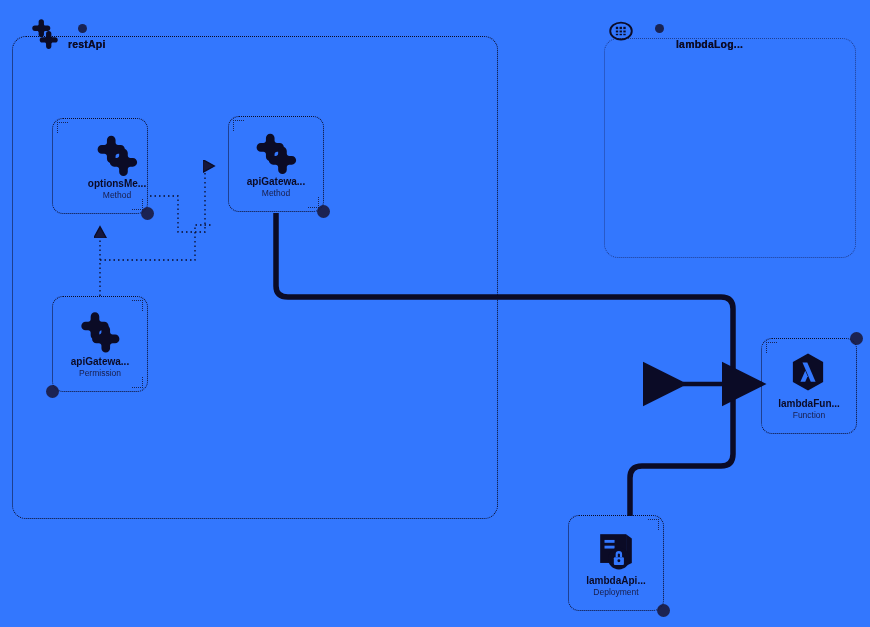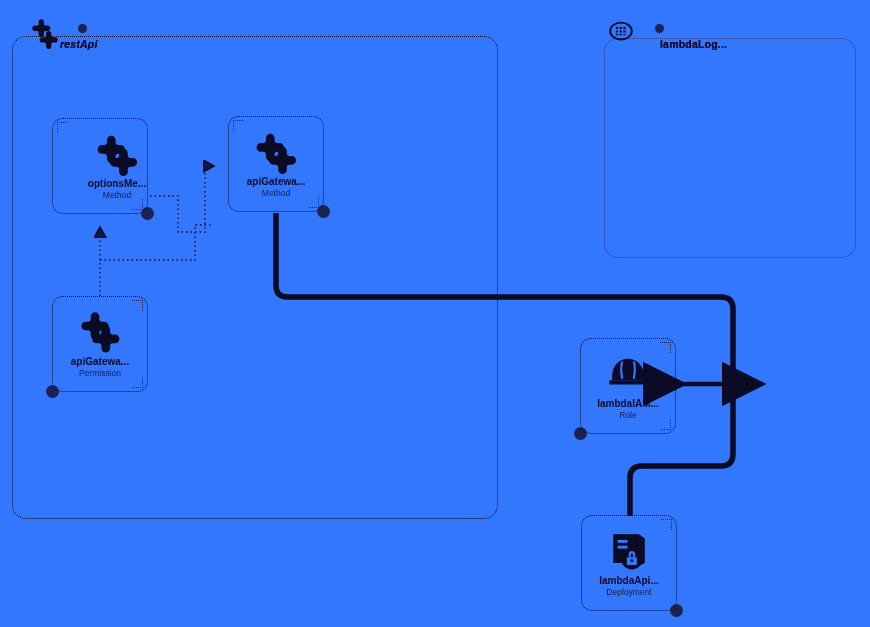--- a/index.html
+++ b/index.html
@@ -120,38 +120,38 @@
     <svg viewBox="0 0 64 64" width="34" height="34" aria-hidden="true">
       <g fill="#0b0b26">
         <path d="M25 6c3 0 5 2 5 5v4c0 2 1 3 3 3h4c3 0 5 2 5 5s-2 5-5 5h-4c-2 0-3 1-3 3v4c0 3-2 5-5 5s-5-2-5-5v-4c0-2-1-3-3-3h-4c-3 0-5-2-5-5s2-5 5-5h4c2 0 3-1 3-3v-4c0-3 2-5 5-5z"></path>
         <path d="M39 28c3 0 5 2 5 5v4c0 2 1 3 3 3h4c3 0 5 2 5 5s-2 5-5 5h-4c-2 0-3 1-3 3v4c0 3-2 5-5 5s-5-2-5-5v-4c0-2-1-3-3-3h-4c-3 0-5-2-5-5s2-5 5-5h4c2 0 3-1 3-3v-4c0-3 2-5 5-5z"></path>
       </g>
     </svg>
   </div>
   <div class="group-header" id="gh-rest" style="left: 78px; top: 24px;">
     <span class="group-badge"></span>
   </div>
-  <div class="group-title" id="gt-rest" style="position: absolute; left: 60px; top: 38px; font-style: italic;">restApi</div>
+  <div class="group-title" id="gt-rest" style="position: absolute; left: 68px; top: 38px;">restApi</div>
 
   <div class="group-icon" id="gi-log" style="left: 606px; top: 16px;">
     <svg viewBox="0 0 64 64" width="30" height="30" aria-hidden="true">
       <ellipse cx="32" cy="32" rx="23" ry="18" fill="none" stroke="#0b0b26" stroke-width="4"></ellipse>
       <g fill="#0b0b26">
         <rect x="21" y="23" width="5" height="18"></rect>
         <rect x="29" y="23" width="5" height="18"></rect>
         <rect x="37" y="23" width="5" height="18"></rect>
       </g>
       <rect x="18" y="28" width="28" height="3" fill="#3377fe"></rect>
       <rect x="18" y="35" width="28" height="3" fill="#3377fe"></rect>
     </svg>
   </div>
   <div class="group-header" id="gh-log" style="left: 655px; top: 24px;">
     <span class="group-badge"></span>
   </div>
-  <div class="group-title" id="gt-log" style="position: absolute; left: 660px; top: 38px;">lambdaLog...</div>
+  <div class="group-title" id="gt-log" style="position: absolute; left: 676px; top: 38px;">lambdaLog...</div>
 
   <svg class="edges" viewBox="0 0 870 627">
     <defs>
       <marker id="mk-tri-right" markerWidth="10" markerHeight="10" refX="8" refY="5" orient="auto">
         <path d="M0,0 L9,5 L0,10 Z" fill="#16163c" stroke="#0b0b26" stroke-width="1"></path>
       </marker>
       <marker id="mk-tri-up" markerWidth="10" markerHeight="10" refX="8" refY="5" orient="auto">
         <path d="M0,0 L9,5 L0,10 Z" fill="#16163c" stroke="#0b0b26" stroke-width="1"></path>
       </marker>
       <marker id="mk-arrow" markerWidth="11" markerHeight="11" refX="9" refY="5.5" orient="auto">
@@ -226,40 +226,36 @@
         </g>
       </svg>
     </span>
     <span class="node-title">apiGatewa...</span>
     <span class="node-sub">Permission</span>
     <span class="handle bl"></span>
     <span class="tick" style="right:4px;top:3px;transform:rotate(90deg);"></span>
     <span class="tick" style="right:4px;bottom:3px;transform:rotate(180deg);"></span>
   </div>
 
-  <div class="node" id="n3" style="left: 580px; top: 338px;">
-    <span class="node-icon">
-      <svg viewBox="0 0 64 64" width="46" height="46" aria-hidden="true">
-        <g fill="#0b0b26">
-          <path d="M32 12c-12 0-22 10-22 23v7h44v-7c0-13-10-23-22-23z"></path>
-          <path d="M6 42h52v6H6z"></path>
-        </g>
-        <path d="M24 16c-2 6-2 14 0 24" fill="none" stroke="#3377fe" stroke-width="3"></path>
-        <path d="M40 16c2 6 2 14 0 24" fill="none" stroke="#3377fe" stroke-width="3"></path>
-      </svg>
-    </span>
-    <span class="node-title">lambdaIAM...</span>
-    <span class="node-sub">Role</span>
-    <span class="handle bl"></span>
-    <span class="tick" style="right:4px;top:3px;transform:rotate(90deg);"></span>
-    <span class="tick" style="right:4px;bottom:3px;transform:rotate(180deg);"></span>
-  </div>
-
-
-  <div class="node" id="n5" style="left: 581px; top: 515px;">
+
+  <div class="node" id="n4" style="left: 761px; top: 338px;">
+    <span class="node-icon">
+      <svg viewBox="0 0 64 64" width="44" height="44" aria-hidden="true">
+        <path d="M32 5 L54 17.5 L54 46.5 L32 59 L10 46.5 L10 17.5 Z" fill="#0b0b26"></path>
+        <path d="M24 18 L31 18 L43 46 L36 46 Z" fill="#3377fe"></path>
+        <path d="M21 46 L28 30 L31.5 38 L28 46 Z" fill="#3377fe"></path>
+      </svg>
+    </span>
+    <span class="node-title">lambdaFun...</span>
+    <span class="node-sub">Function</span>
+    <span class="handle tr"></span>
+    <span class="tick" style="left:4px;top:3px;"></span>
+  </div>
+
+  <div class="node" id="n5" style="left: 568px; top: 515px;">
     <span class="node-icon">
       <svg viewBox="0 0 64 64" width="46" height="46" aria-hidden="true">
         <g fill="#0b0b26">
           <path d="M10 10h36v40H10z"></path>
           <path d="M46 10l8 6v34l-8 4z"></path>
         </g>
         <g fill="#3377fe">
           <rect x="16" y="18" width="14" height="4"></rect>
           <rect x="16" y="26" width="14" height="4"></rect>
         </g>

